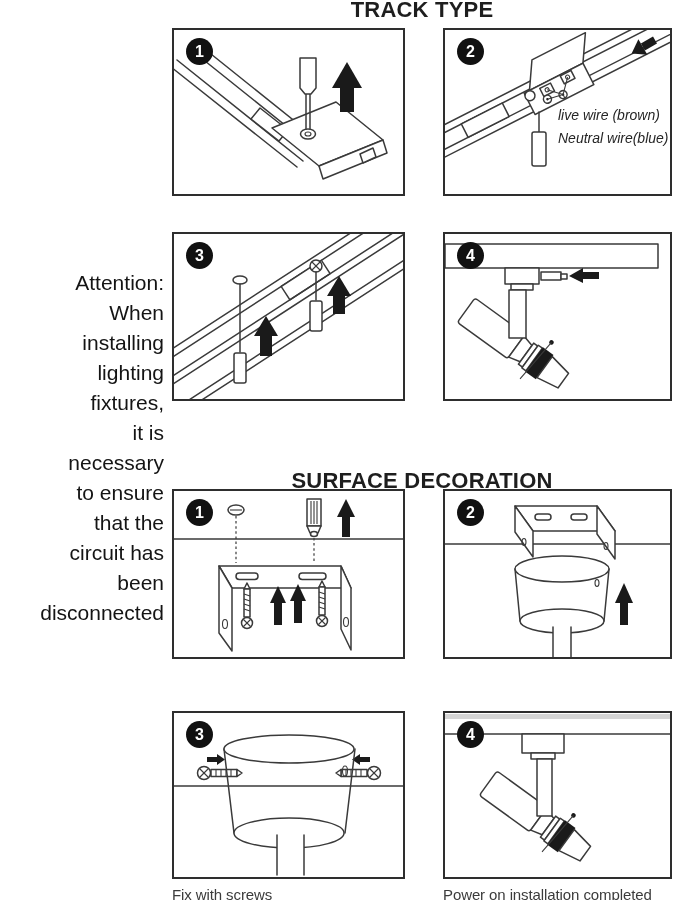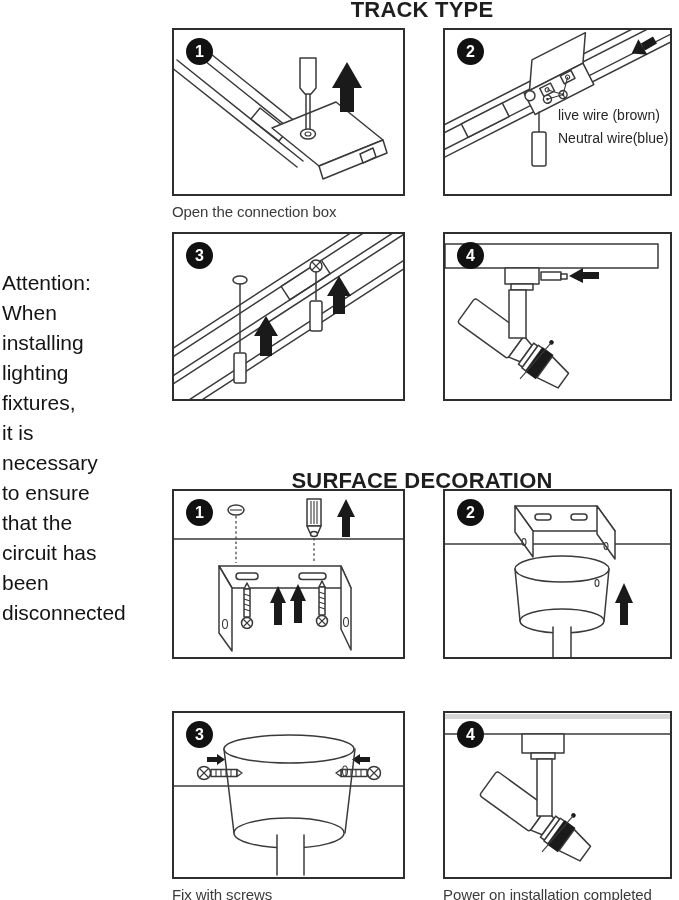--- a/index.html
+++ b/index.html
@@ -1,31 +1,31 @@
 <!DOCTYPE html>
 <html style="--line-art: #3a3a3a; --caption-text: #3b3b3b; --badge-background: #111111; --badge-text: #ffffff; --arrow-fill: #1a1a1a;"><head>
 <meta charset="utf-8">
 <style>
   html,body{margin:0;padding:0;background:#fff;}
   .page{position:relative;width:679px;height:900px;background:#fff;overflow:hidden;
         font-family:"Liberation Sans", sans-serif;color:#1c1c1c;}
   .sec-title{position:absolute;left:172px;width:500px;text-align:center;
              font-size:22px;font-weight:700;color:#1e1e1e;letter-spacing:.2px;}
-  .attention{position:absolute;left:2px;top:268px;width:162px;text-align:left;
+  .attention{position:absolute;left:2px;top:268px;width:162px;text-align:right;
              font-size:21px;line-height:30px;color:#141414;white-space:pre-line;}
   .cell{position:absolute;}
   .panel{position:relative;border:2px solid #2e2e2e;background:#fff;box-sizing:border-box;}
   .panel svg{position:absolute;left:0;top:0;width:100%;height:100%;display:block;}
   .badge{position:absolute;left:12px;top:8px;width:27px;height:27px;border-radius:50%;
          background:var(--badge-background,#111);color:var(--badge-text,#fff);
          font-size:16px;font-weight:700;display:flex;align-items:center;justify-content:center;z-index:3;}
   .caption{margin-top:6px;font-size:15px;line-height:19px;color:var(--caption-text,#3b3b3b);
            white-space:pre;letter-spacing:-.1px;}
   .wire-labels{position:absolute;left:113px;top:74px;z-index:2;font-size:14px;
-               line-height:23px;color:#262626;}
+               line-height:23px;color:#262626;font-style:italic;}
   
   .ln{stroke:var(--line-art,#3a3a3a);fill:none;stroke-width:1.5;stroke-linejoin:round;stroke-linecap:round;}
   .wf{stroke:var(--line-art,#3a3a3a);fill:#fff;stroke-width:1.5;stroke-linejoin:round;}
   .blk{fill:var(--arrow-fill,#1a1a1a);stroke:none;}
   .dot{stroke:var(--line-art,#3a3a3a);fill:none;stroke-width:1.2;stroke-dasharray:2.5 2.6;}
   .thin{stroke:var(--line-art,#3a3a3a);fill:none;stroke-width:1.1;}
   .gray{fill:#d6d6d6;stroke:none;}
 </style>
 </head>
 <body>
@@ -69,21 +69,20 @@
           <line class="ln" x1="132" y1="99" x2="132" y2="64"></line>
           <line class="ln" x1="136" y1="99" x2="136" y2="64"></line>
           <polygon class="wf" points="126,28 142,28 142,58 137,64 131,64 126,58"></polygon>
         </g>
         <g class="blk">
           <polygon points="158,58 188,58 173,32"></polygon>
           <rect x="166" y="58" width="14" height="24"></rect>
         </g>
       </svg>
     </div>
-    <div class="caption">Open the connection box</div>
   </div>
 
   <div class="cell" style="left:443px;top:28px;width:229px">
     <div class="panel" style="height:168px">
       <div class="badge">2</div>
       <div class="wire-labels">
         <div>live wire (brown)</div>
         <div>Neutral wire(blue)</div>
       </div>
       <svg viewBox="0 0 225 164" preserveAspectRatio="none">

